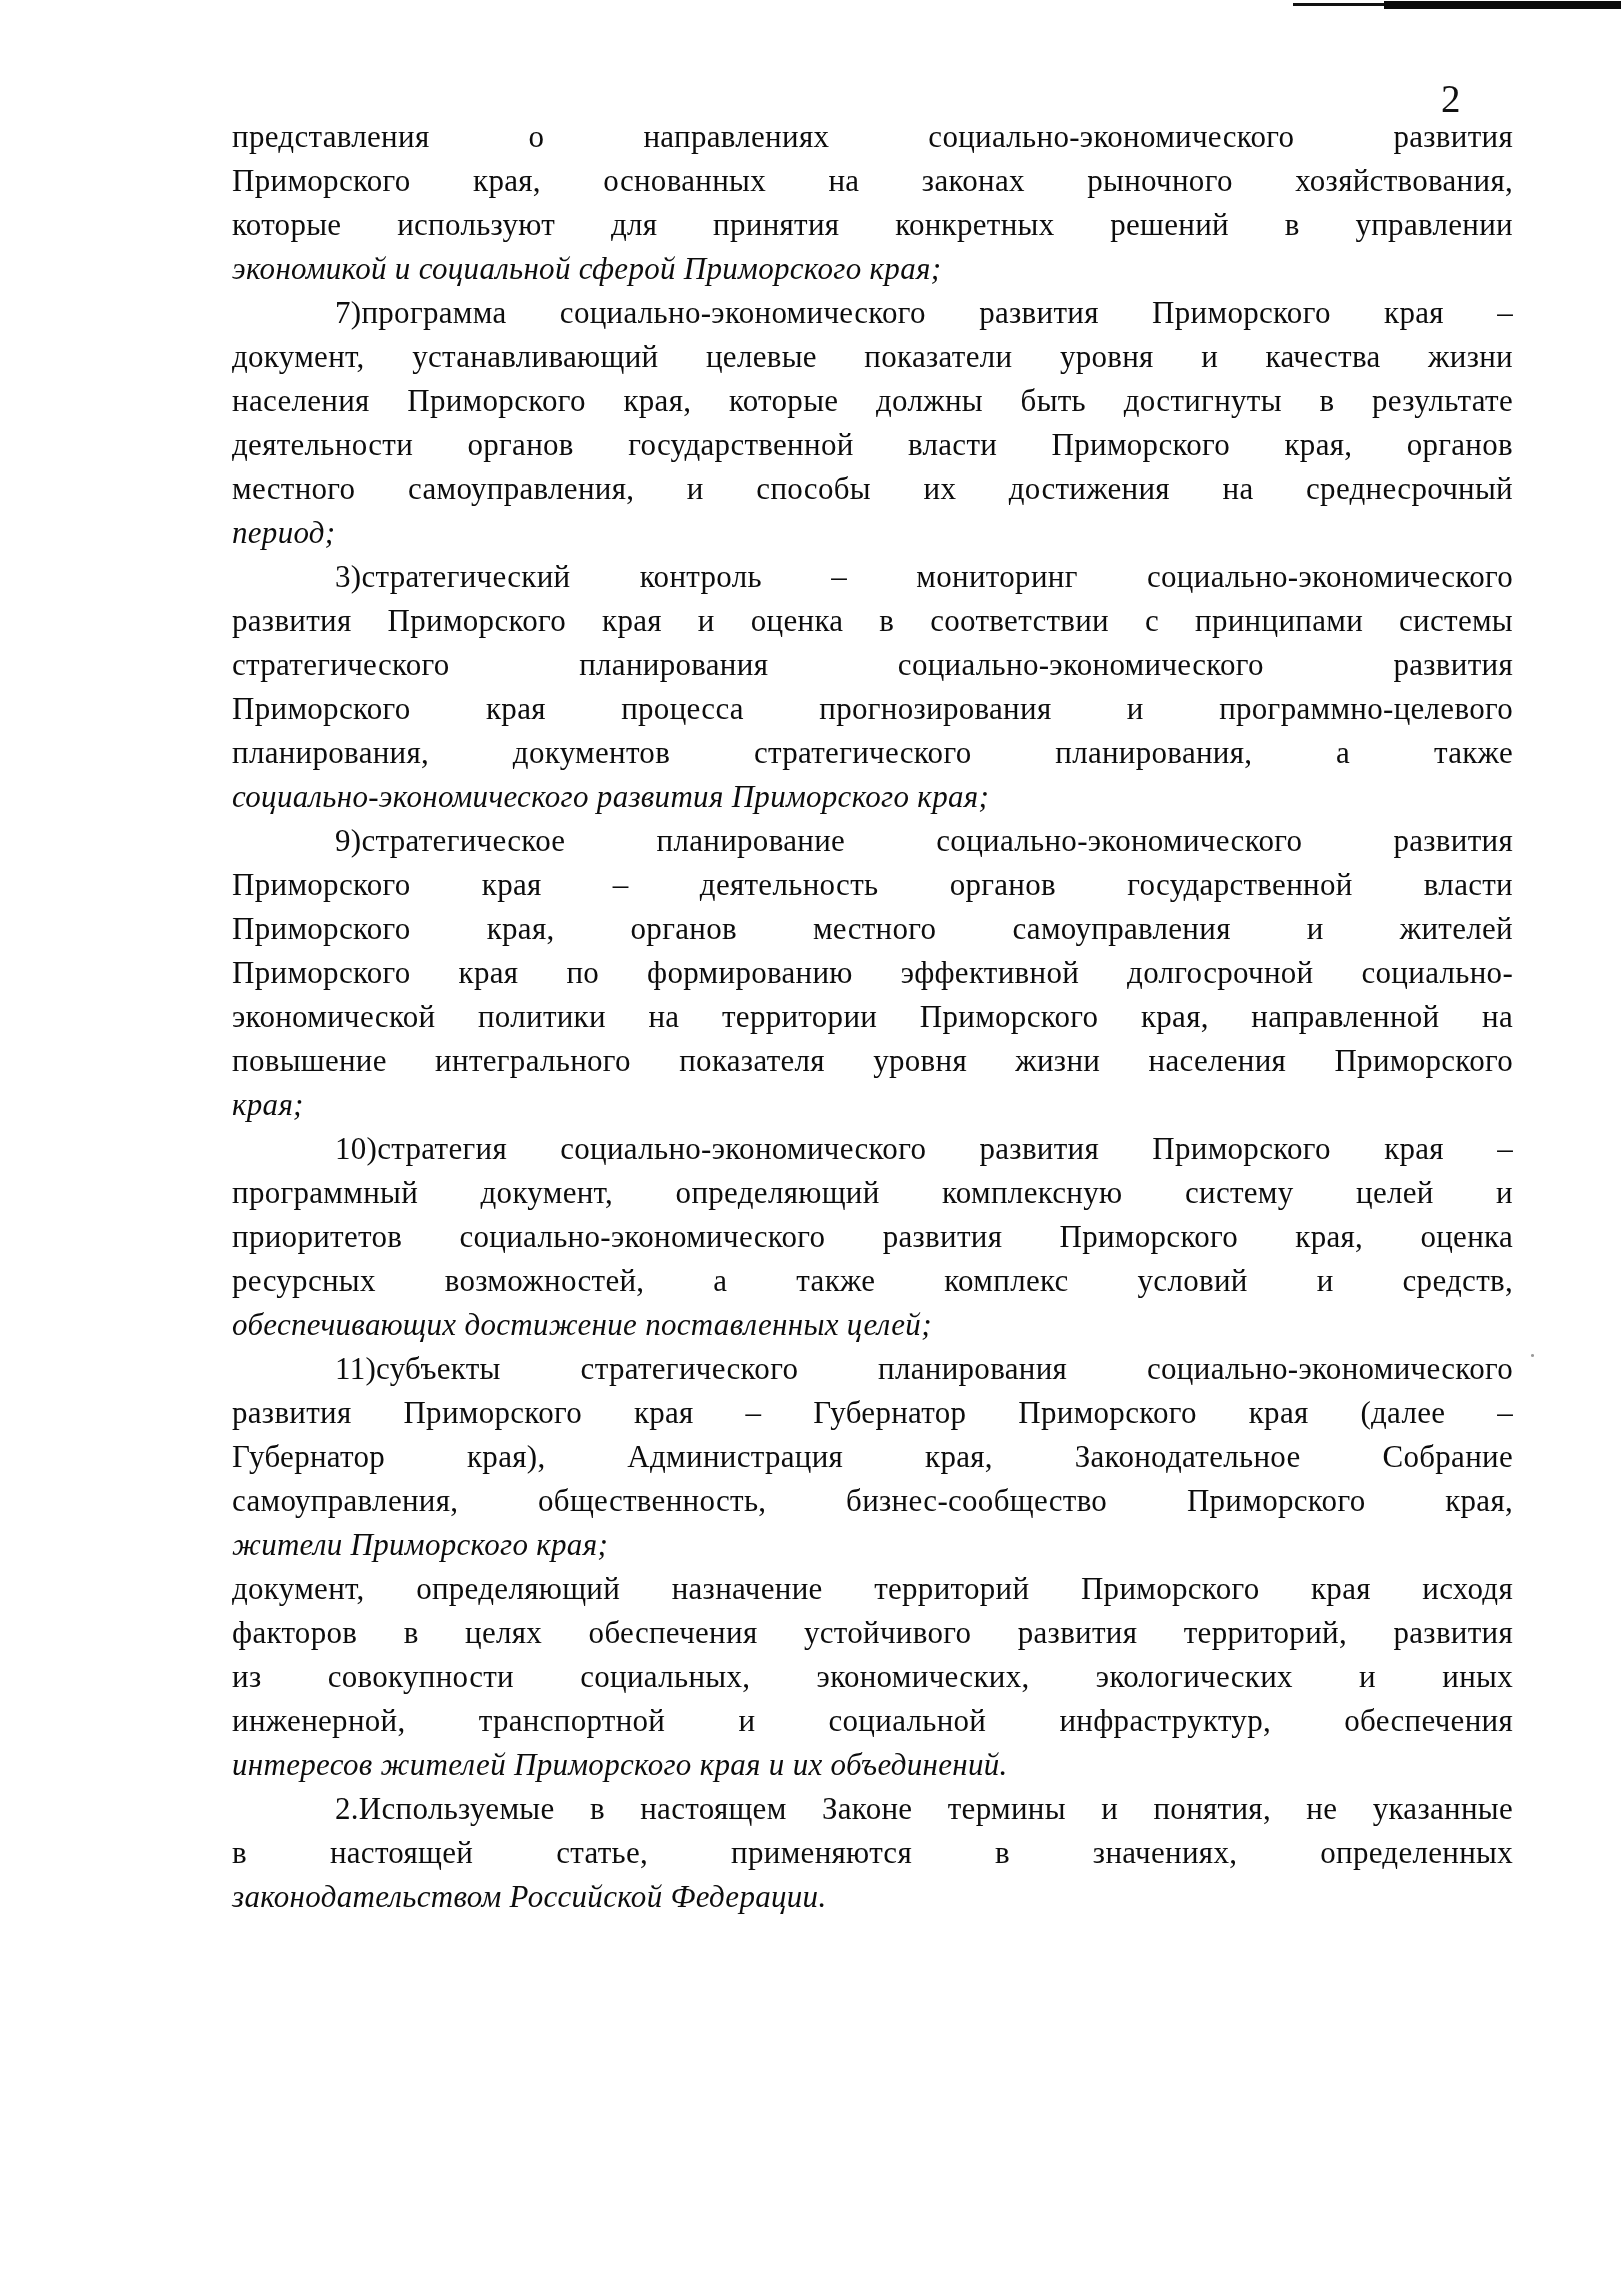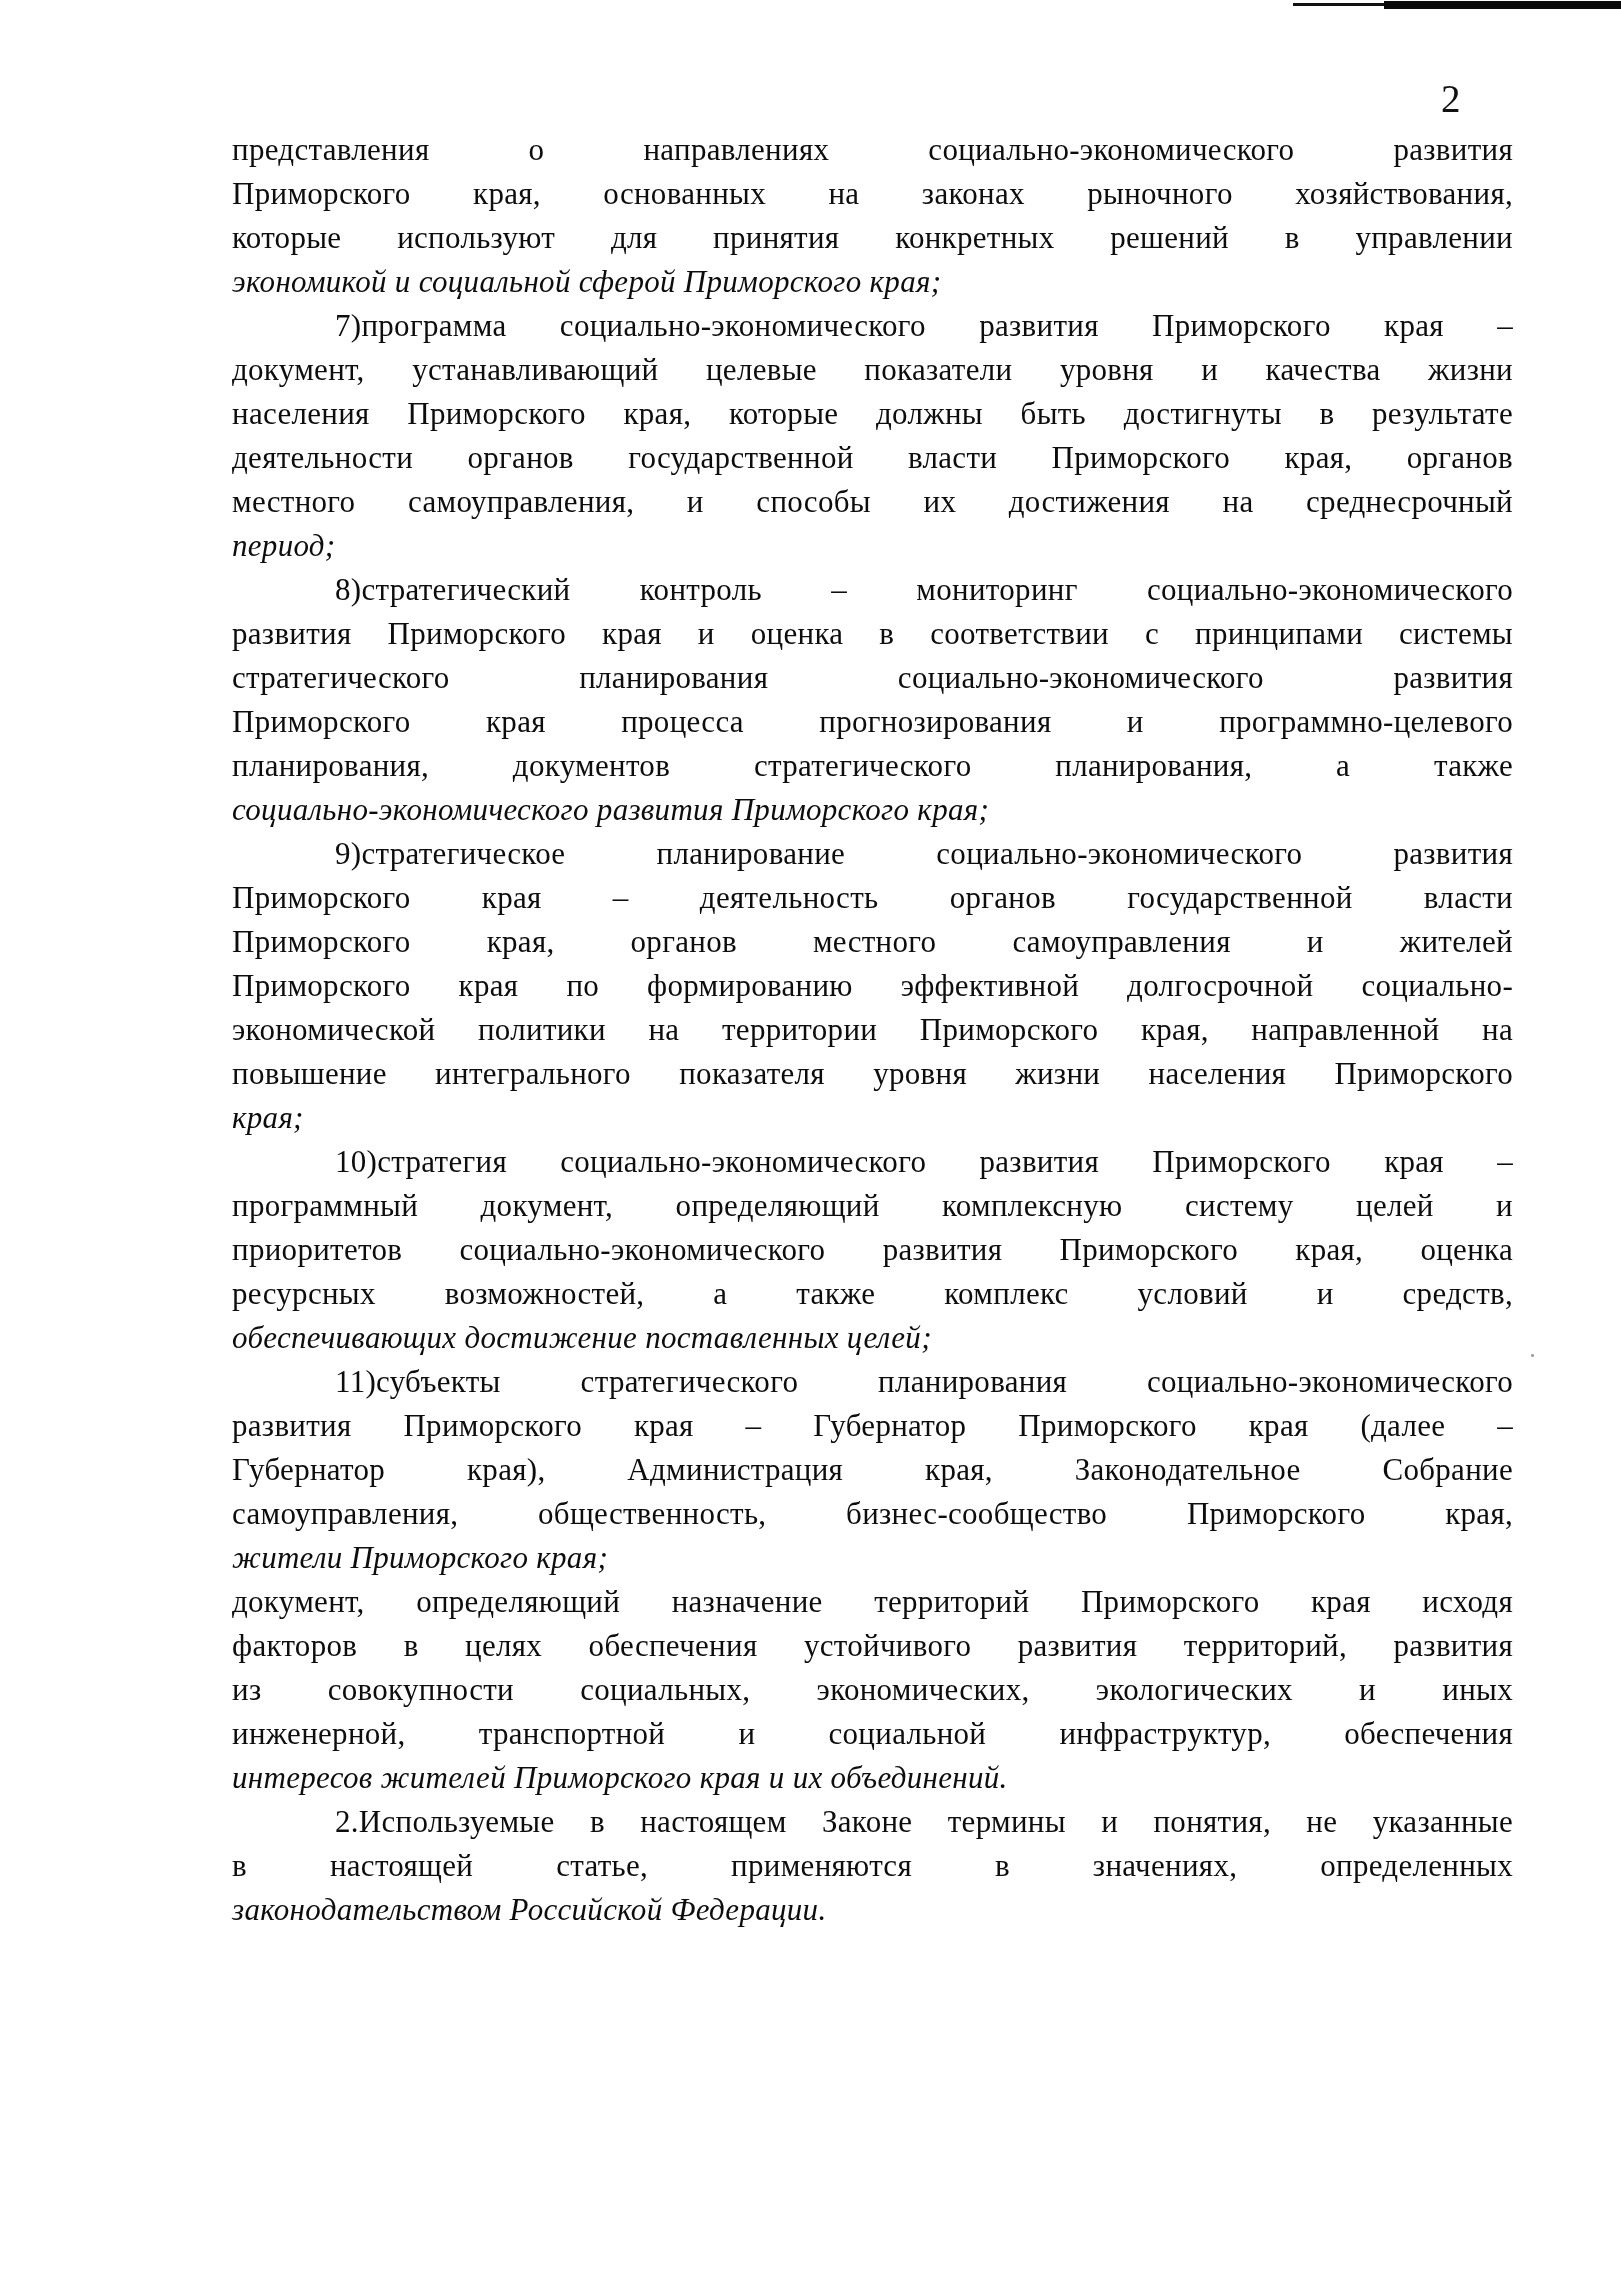--- a/index.html
+++ b/index.html
@@ -42,21 +42,21 @@
   .page-number {
     position: absolute;
     top: 79px;
     left: 1441px;
     font-size: 39px;
     line-height: 39px;
     color: #111111;
   }
   .text-column {
     position: absolute;
-    top: 128px;
+    top: 115px;
     left: 232px;
     width: 1281px;
   }
   .line {
     height: 44px;
     line-height: 44px;
     font-size: 31px;
     letter-spacing: 0.3px;
     text-align: justify;
     text-align-last: justify;
@@ -96,21 +96,21 @@
       <div class="line">представления о направлениях социально-экономического развития</div>
       <div class="line">Приморского края, основанных на законах рыночного хозяйствования,</div>
       <div class="line">которые используют для принятия конкретных решений в управлении</div>
       <div class="line last">экономикой и социальной сферой Приморского края;</div>
       <div class="line indent">7)программа социально-экономического развития Приморского края –</div>
       <div class="line">документ, устанавливающий целевые показатели уровня и качества жизни</div>
       <div class="line">населения Приморского края, которые должны быть достигнуты в результате</div>
       <div class="line">деятельности органов государственной власти Приморского края, органов</div>
       <div class="line">местного самоуправления, и способы их достижения на среднесрочный</div>
       <div class="line last">период;</div>
-      <div class="line indent">8)стратегический контроль – мониторинг социально-экономического</div>
+      <div class="line indent">3)стратегический контроль – мониторинг социально-экономического</div>
       <div class="line">развития Приморского края и оценка в соответствии с принципами системы</div>
       <div class="line">стратегического планирования социально-экономического развития</div>
       <div class="line">Приморского края процесса прогнозирования и программно-целевого</div>
       <div class="line">планирования, документов стратегического планирования, а также</div>
       <div class="line last">социально-экономического развития Приморского края;</div>
       <div class="line indent">9)стратегическое планирование социально-экономического развития</div>
       <div class="line">Приморского края – деятельность органов государственной власти</div>
       <div class="line">Приморского края, органов местного самоуправления и жителей</div>
       <div class="line">Приморского края по формированию эффективной долгосрочной социально-</div>
       <div class="line">экономической политики на территории Приморского края, направленной на</div>

